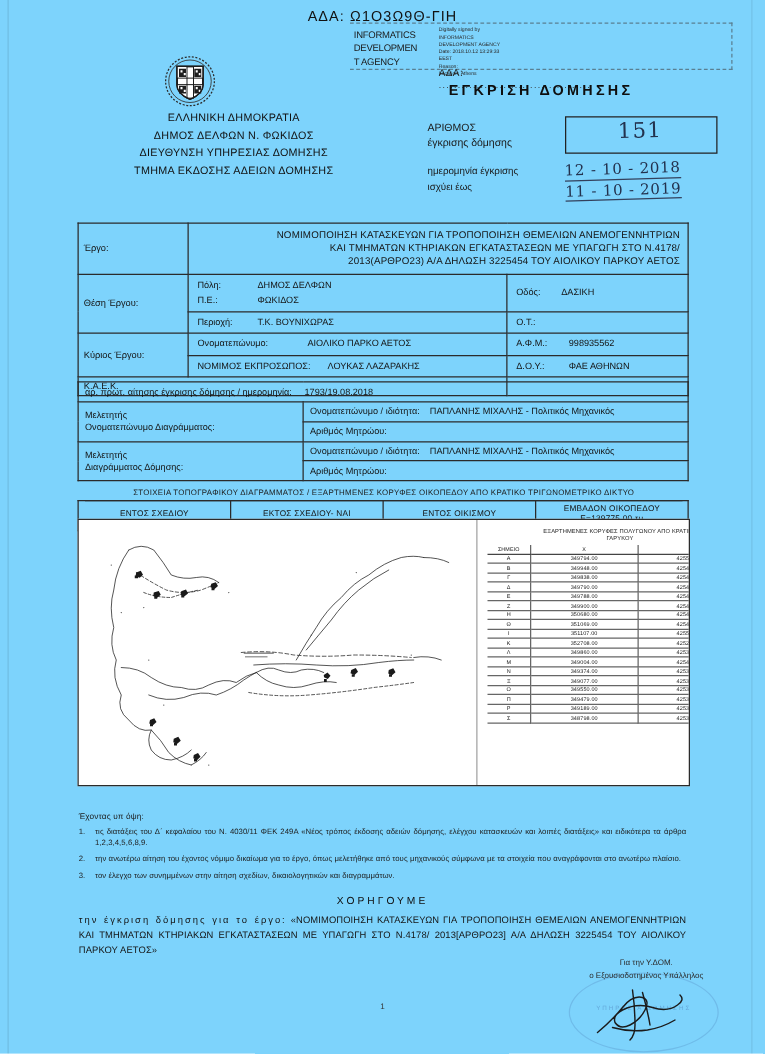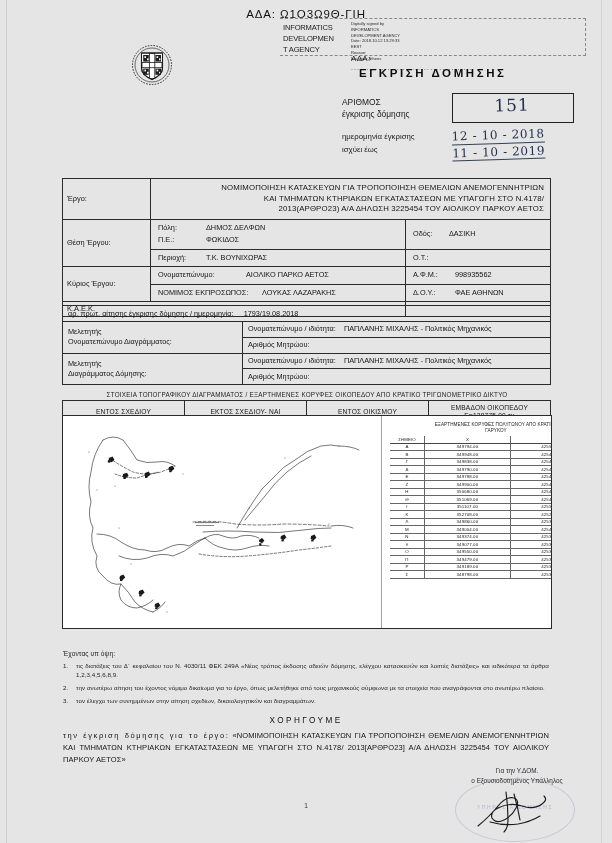--- a/index.html
+++ b/index.html
@@ -11,21 +11,21 @@
     width: 612px;
     height: 843px;
     position: relative;
     font-family: "Liberation Sans", sans-serif;
     color: #1a1a1a;
     overflow: hidden;
   }
   .page {
     position: absolute;
     inset: 0;
-    background: #e5e5e5;
+    background: #7dd3fc;
   }
   
   .scan-edge-left {
     position: absolute;
     left: 6px; top: 0; bottom: 0;
     width: 1px;
     background: rgba(0,0,0,0.10);
   }
   .scan-edge-right {
     position: absolute;
@@ -468,20 +468,26 @@
         <rect x="16.0" y="27.8" width="1.6" height="1.8"></rect>
         <rect x="25.6" y="25.6" width="1.6" height="1.8"></rect>
         <rect x="28.0" y="27.8" width="1.4" height="1.8"></rect>
       </g>
       <path d="M10.5 9 H31.5 V24 Q31.5 31 21 35.5 Q10.5 31 10.5 24 Z" fill="none" stroke="#1c1c1c" stroke-width="1.1"></path>
       <rect x="18.6" y="9.5" width="5.2" height="25" fill="none" stroke="#1c1c1c" stroke-width="0.8"></rect>
       <rect x="11" y="18.5" width="20" height="5.2" fill="none" stroke="#1c1c1c" stroke-width="0.8"></rect>
     </svg>
   </div>
 
+  <div class="authority">
+    <div>ΕΛΛΗΝΙΚΗ  ΔΗΜΟΚΡΑΤΙΑ</div>
+    <div>ΔΗΜΟΣ  ΔΕΛΦΩΝ Ν. ΦΩΚΙΔΟΣ</div>
+    <div>ΔΙΕΥΘΥΝΣΗ ΥΠΗΡΕΣΙΑΣ ΔΟΜΗΣΗΣ</div>
+    <div>ΤΜΗΜΑ ΕΚΔΟΣΗΣ ΑΔΕΙΩΝ ΔΟΜΗΣΗΣ</div>
+  </div>
 
   <div class="approval-title">ΕΓΚΡΙΣΗ  ΔΟΜΗΣΗΣ</div>
 
   <div class="num-label">
     <div>ΑΡΙΘΜΟΣ</div>
     <div>έγκρισης δόμησης</div>
   </div>
   <div class="num-box"></div>
   <div class="num-hand">151</div>
 

